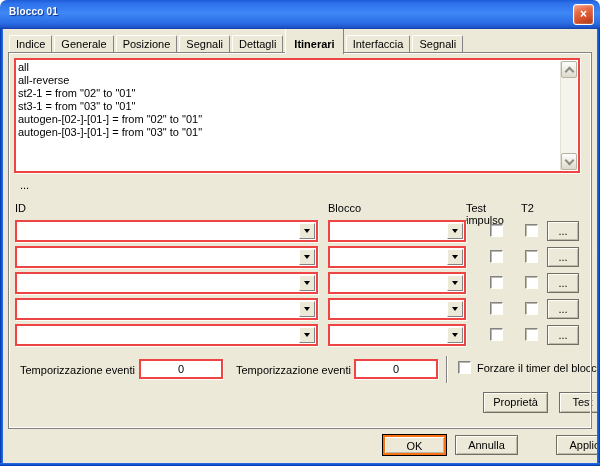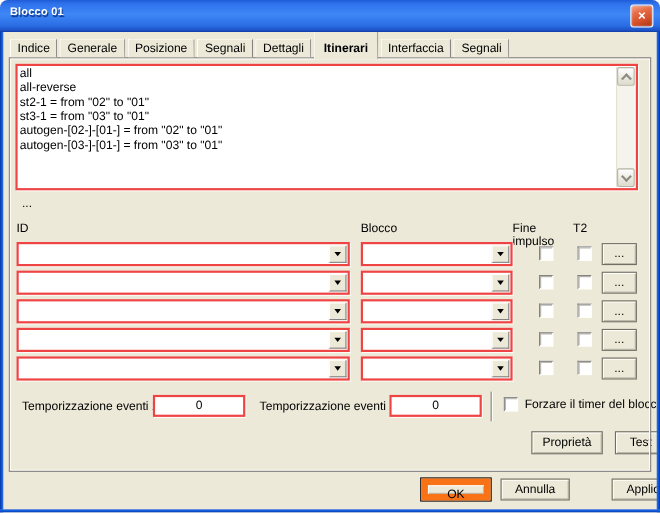--- a/index.html
+++ b/index.html
@@ -68,21 +68,21 @@
   .field{position:absolute;height:20px;text-align:center;font-size:11px;
     font-family:"Liberation Sans","DejaVu Sans",sans-serif;padding:0;outline:none;}
   .vdivider{position:absolute;left:446px;top:356px;height:27px;width:0;
     border-left:1px solid #848284;border-right:1px solid #FFFEF8;}
   .force-cb{left:458px;top:361px;}
   
   .pbtn{position:absolute;height:21px;line-height:19px;margin-left:44px;}
   .btn-prop{left:439px;top:392px;width:65px;}
   .btn-test{left:515px;top:392px;width:47px;}
   .dbtn{position:absolute;top:435px;width:63px;height:20px;line-height:18px;z-index:2;}
-  .btn-ok{left:383px;border:6px solid #f97316;box-shadow:0 0 0 1px #000,inset 1px 1px 0 #FFFEF8,inset -1px -1px 0 #BDBAAB;}
+  .btn-ok{left:383px;border:2px solid #f97316;box-shadow:0 0 0 1px #000,inset 1px 1px 0 #FFFEF8,inset -1px -1px 0 #BDBAAB;}
   .btn-cancel{left:455px;} .btn-apply{left:556px;}
 </style>
 </head>
 <body>
 
 <div class="window">
 
   <div class="titlebar">
     <span class="title-text">Blocco 01</span>
     <div class="close-btn">×</div>
@@ -121,21 +121,21 @@
       <div class="scroll-btn down">
           <div class="chev down"></div>
         </div>
     </div>
   </div>
 
   <div class="more-static">...</div>
 
   <div class="hdr hdr-id">ID</div>
   <div class="hdr hdr-evento">Blocco</div>
-  <div class="hdr hdr-fine">Fine impulso</div>
+  <div class="hdr hdr-fine">Test impulso</div>
   <div class="hdr hdr-t2">T2</div>
 
   <div id="rows">
       <div class="grid-row" style="top: 220px;">
     <div class="combo id sunken">
       <span class="combo-value"></span>
       <div class="combo-arrow">
             <div class="tri"></div>
           </div>
     </div>

